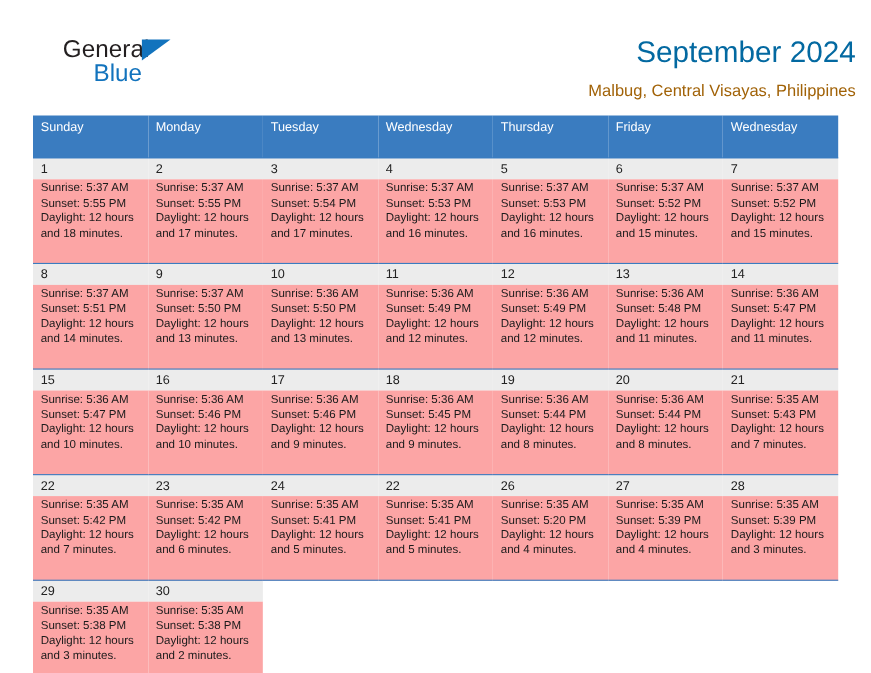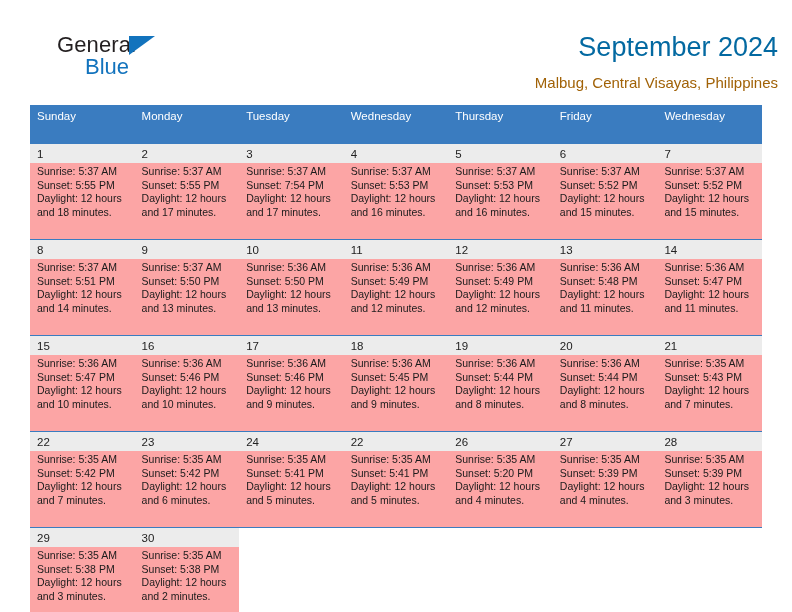--- a/index.html
+++ b/index.html
@@ -191,21 +191,21 @@
           <span class="info-line">and 18 minutes.</span>
         </td>
         <td>
           <span class="info-line">Sunrise: 5:37 AM</span>
           <span class="info-line">Sunset: 5:55 PM</span>
           <span class="info-line">Daylight: 12 hours</span>
           <span class="info-line">and 17 minutes.</span>
         </td>
         <td>
           <span class="info-line">Sunrise: 5:37 AM</span>
-          <span class="info-line">Sunset: 7:54 PM</span>
+          <span class="info-line">Sunset: 5:54 PM</span>
           <span class="info-line">Daylight: 12 hours</span>
           <span class="info-line">and 17 minutes.</span>
         </td>
         <td>
           <span class="info-line">Sunrise: 5:37 AM</span>
           <span class="info-line">Sunset: 5:53 PM</span>
           <span class="info-line">Daylight: 12 hours</span>
           <span class="info-line">and 16 minutes.</span>
         </td>
         <td>

